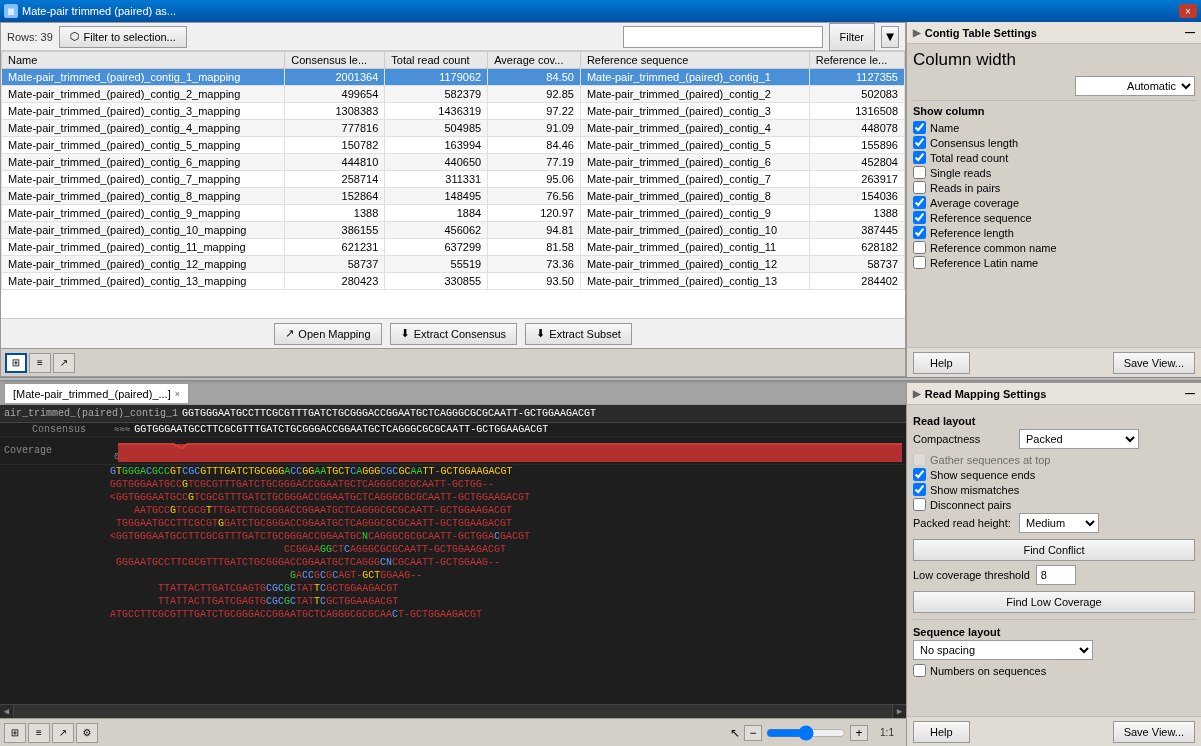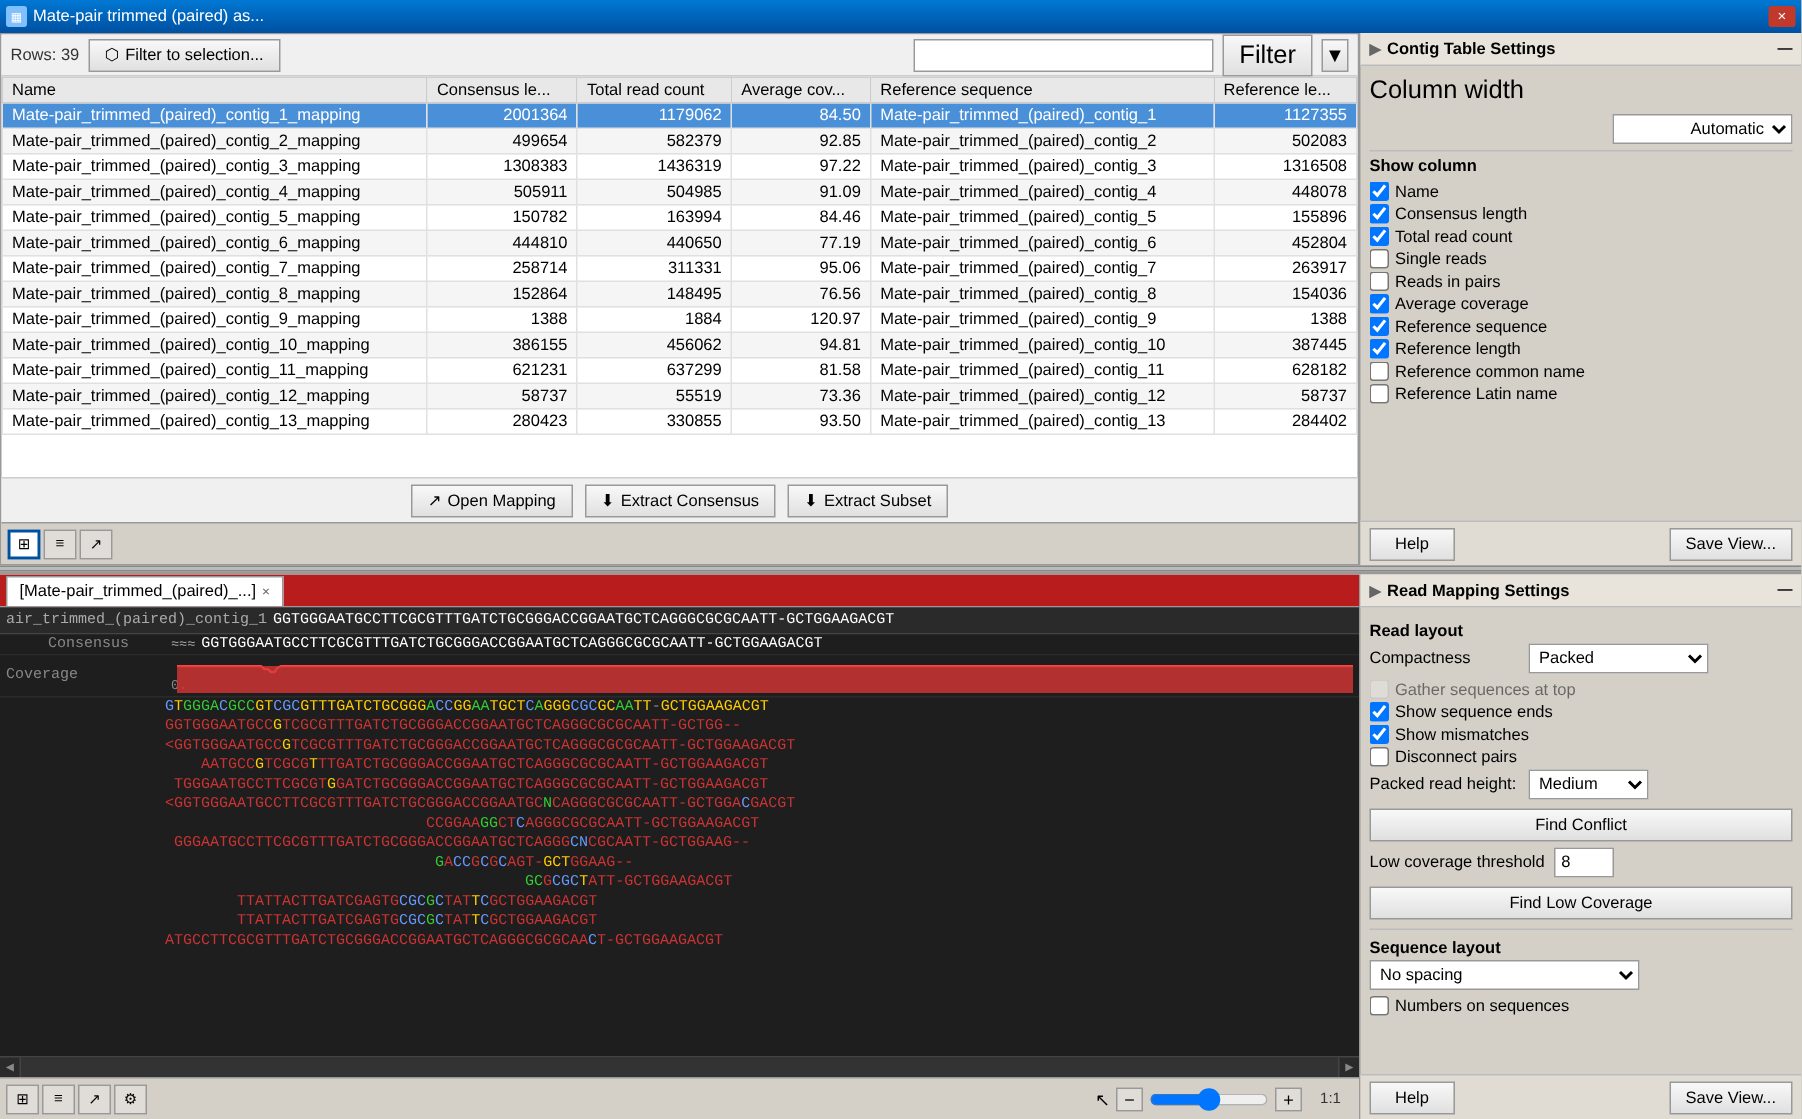--- a/index.html
+++ b/index.html
@@ -22,21 +22,21 @@
     .bottom-pane { flex: 1; display: flex; border-top: 2px solid #999; }
 
     
     .table-area { flex: 1; display: flex; flex-direction: column; background: white; border: 1px solid #999; }
 
     
     .table-toolbar { height: 28px; background: #f0f0f0; border-bottom: 1px solid #ccc; display: flex; align-items: center; padding: 2px 6px; gap: 6px; }
     .rows-label { font-size: 11px; color: #333; }
     .filter-btn { height: 22px; padding: 0 10px; background: linear-gradient(to bottom, #f8f8f8, #e0e0e0); border: 1px solid #999; cursor: pointer; font-size: 11px; display: flex; align-items: center; gap: 4px; }
     .filter-input { height: 22px; width: 200px; border: 1px solid #999; padding: 0 4px; font-size: 11px; margin-left: auto; }
-    .filter-apply-btn { height: 28px; padding: 0 10px; background: linear-gradient(to bottom, #f8f8f8, #e0e0e0); border: 1px solid #999; cursor: pointer; font-size: 17px; }
+    .filter-apply-btn { height: 28px; padding: 0 10px; background: linear-gradient(to bottom, #f8f8f8, #e0e0e0); border: 1px solid #999; cursor: pointer; font-size: 11px; }
     .filter-dropdown-btn { height: 22px; width: 18px; background: linear-gradient(to bottom, #f8f8f8, #e0e0e0); border: 1px solid #999; cursor: pointer; display: flex; align-items: center; justify-content: center; }
 
     
     .data-table-container { flex: 1; overflow: auto; }
     .data-table { width: 100%; border-collapse: collapse; font-size: 11px; }
     .data-table th { background: #e8e8e8; border: 1px solid #ccc; padding: 2px 6px; text-align: left; font-weight: normal; white-space: nowrap; position: sticky; top: 0; z-index: 1; }
     .data-table td { border: 1px solid #e0e0e0; padding: 2px 6px; white-space: nowrap; }
     .data-table tr:nth-child(even) { background: #f5f5f5; }
     .data-table tr.selected { background: #4a90d9; color: white; }
     .num-col { text-align: right; }
@@ -68,21 +68,21 @@
     .settings-divider { height: 1px; background: #bbb; margin: 4px 0; }
 
     .settings-footer { height: 30px; background: #e0dcd4; border-top: 1px solid #bbb; display: flex; align-items: center; justify-content: space-between; padding: 0 6px; }
     .help-btn { height: 22px; padding: 0 16px; background: linear-gradient(to bottom, #f8f8f8, #e0e0e0); border: 1px solid #999; cursor: pointer; font-size: 11px; }
     .save-view-btn { height: 22px; padding: 0 10px; background: linear-gradient(to bottom, #f8f8f8, #e0e0e0); border: 1px solid #999; cursor: pointer; font-size: 11px; }
 
     
     .pane-separator { height: 4px; background: #bbb; cursor: ns-resize; border-top: 1px solid #888; border-bottom: 1px solid #888; }
 
     
-    .tab-bar { height: 22px; background: #b91c1c; display: flex; align-items: center; padding-left: 4px; border-bottom: 1px solid #999; }
+    .tab-bar { height: 22px; background: #a3a3a3; display: flex; align-items: flex-start; padding-left: 4px; border-bottom: 1px solid #999; }
     .tab { height: 20px; padding: 0 8px; background: #e8e4dc; border: 1px solid #999; border-bottom: none; display: flex; align-items: center; gap: 4px; font-size: 11px; cursor: pointer; margin-right: 2px; }
     .tab.active { background: white; }
     .tab-close { font-size: 9px; color: #666; cursor: pointer; }
 
     
     .sequence-viewer { flex: 1; background: #1e1e1e; color: #e0e0e0; font-family: 'Courier New', monospace; font-size: 11px; overflow: hidden; position: relative; display: flex; flex-direction: column; }
 
     
     .rm-right-panel { width: 295px; background: #d4d0c8; border-left: 1px solid #999; display: flex; flex-direction: column; }
     .rm-settings-content { flex: 1; padding: 6px; overflow-y: auto; }
@@ -184,21 +184,21 @@
                 <tr>
       <td>Mate-pair_trimmed_(paired)_contig_3_mapping</td>
       <td class="num-col">1308383</td>
       <td class="num-col">1436319</td>
       <td class="num-col">97.22</td>
       <td>Mate-pair_trimmed_(paired)_contig_3</td>
       <td class="num-col">1316508</td>
     </tr>
                 <tr>
       <td>Mate-pair_trimmed_(paired)_contig_4_mapping</td>
-      <td class="num-col">505911</td>
+      <td class="num-col">777816</td>
       <td class="num-col">504985</td>
       <td class="num-col">91.09</td>
       <td>Mate-pair_trimmed_(paired)_contig_4</td>
       <td class="num-col">448078</td>
     </tr>
                 <tr>
       <td>Mate-pair_trimmed_(paired)_contig_5_mapping</td>
       <td class="num-col">150782</td>
       <td class="num-col">163994</td>
       <td class="num-col">84.46</td>
@@ -453,21 +453,20 @@
               <div class="row-seq" style="color:#cc3333;"> GGGAATGCCTTCGCGTTTGATCTGCGGGACCGGAATGCTCAGGG<span style="color:#6699ff">CN</span>CGCAATT-GCTGGAAG--</div>
             </div>
 
             <div class="named-row">
               <div class="row-name"></div>
               <div class="row-seq" style="color:#cc3333;">                              <span style="color:#33cc33">G</span>A<span style="color:#6699ff">CC</span>G<span style="color:#6699ff">C</span>G<span style="color:#6699ff">C</span>AGT-<span style="color:#ffcc00">GCT</span>GGAAG--</div>
             </div>
 
             <div class="named-row">
               <div class="row-name"></div>
-              <div class="row-seq" style="color:#cc3333;">                                        <span style="color:#33cc33">GC</span>G<span style="color:#6699ff">CGC</span><span style="color:#ffcc00">T</span>ATT-GCTGGAAGACGT</div>
             </div>
 
             <div class="named-row">
               <div class="row-name"></div>
               <div class="row-seq" style="color:#cc3333;">        TTATTACTTGATCGAGTG<span style="color:#6699ff">CGC</span><span style="color:#33cc33">G</span><span style="color:#6699ff">C</span>TAT<span style="color:#ffcc00">T</span><span style="color:#6699ff">C</span>GCTGGAAGACGT</div>
             </div>
 
             <div class="named-row">
               <div class="row-name"></div>
               <div class="row-seq" style="color:#cc3333;">        TTATTACTTGATCGAGTG<span style="color:#6699ff">CGC</span><span style="color:#33cc33">G</span><span style="color:#6699ff">C</span>TAT<span style="color:#ffcc00">T</span><span style="color:#6699ff">C</span>GCTGGAAGACGT</div>

